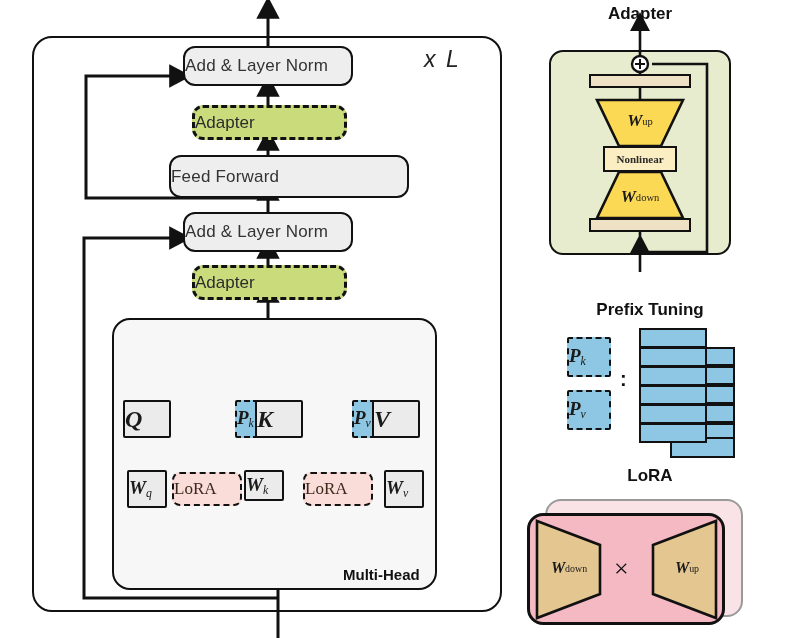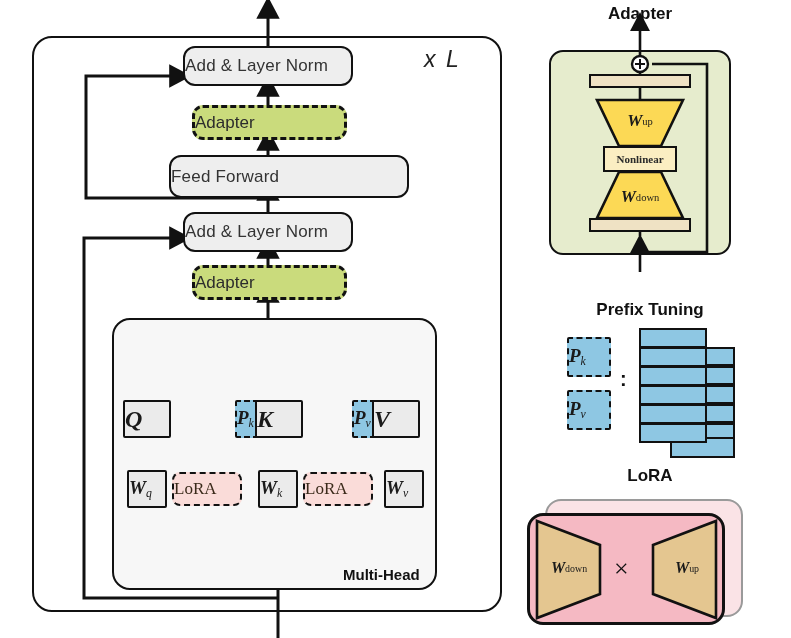--- a/index.html
+++ b/index.html
@@ -188,21 +188,21 @@
     <span class="math qkv">V</span>
   </div>
 
   <div class="box grey-sq" style="left:127px;top:470px;width:40px;height:38px;">
     <span class="math wq">W<span class="sub-i">q</span></span>
   </div>
   <div class="box lora-box" style="left:172px;top:472px;width:70px;height:34px;">
     <span>LoRA</span>
   </div>
 
-  <div class="box grey-sq" style="left:258px;top:470px;width:40px;height:38px;">
+  <div class="box grey-sq" style="left:244px;top:470px;width:40px;height:31px;">
     <span class="math wq">W<span class="sub-i">k</span></span>
   </div>
   <div class="box lora-box" style="left:303px;top:472px;width:70px;height:34px;">
     <span>LoRA</span>
   </div>
 
   <div class="box grey-sq" style="left:384px;top:470px;width:40px;height:38px;">
     <span class="math wq">W<span class="sub-i">v</span></span>
   </div>
 

